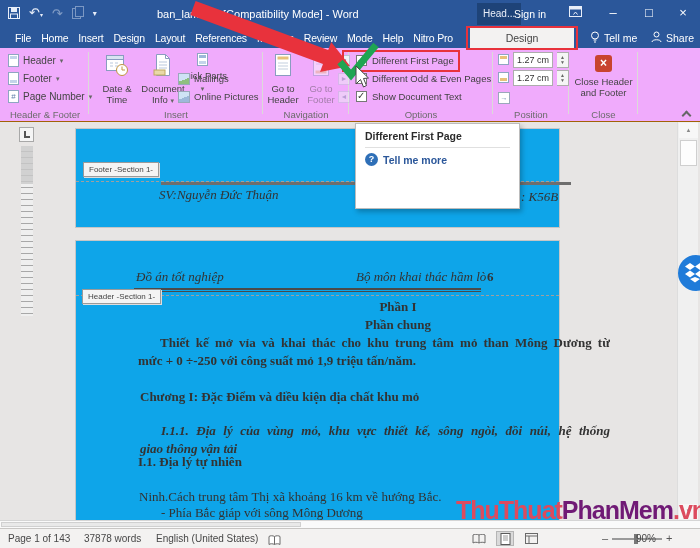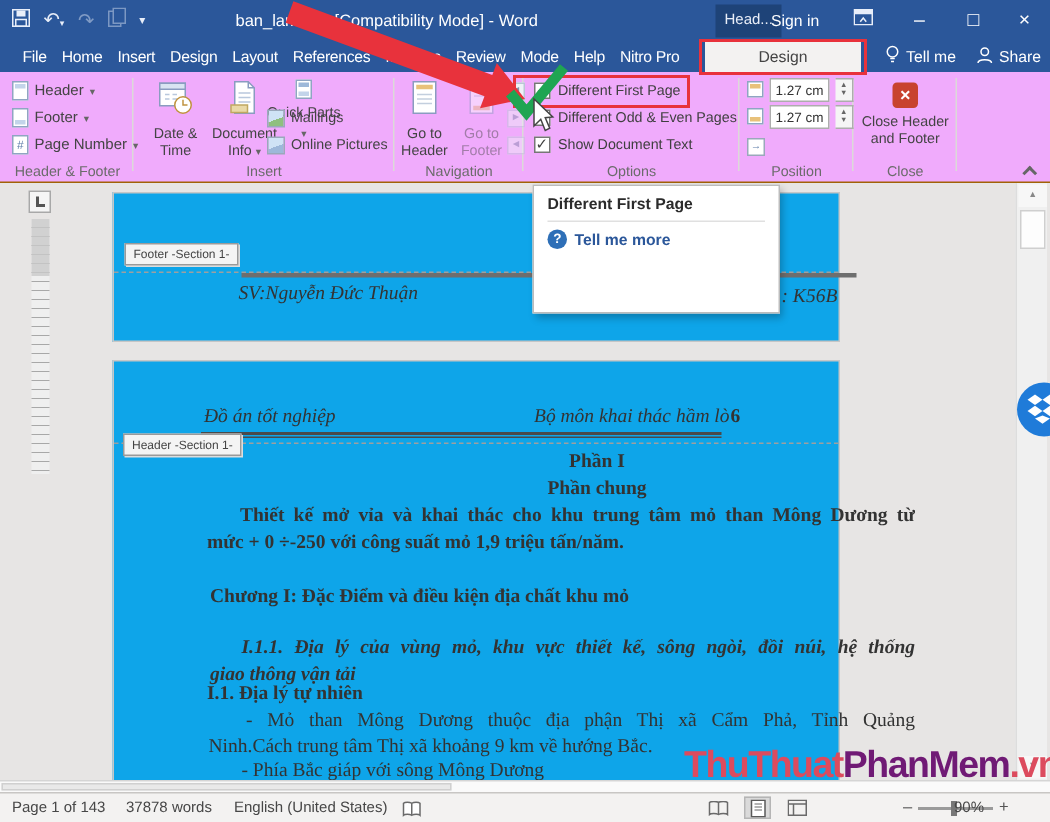--- a/index.html
+++ b/index.html
@@ -371,22 +371,21 @@
       <div class="dashline" style="top:54px;"></div>
       <div class="sec-tag" style="left:6px; top:48px;">Header -Section 1-</div>
       <div class="dline bd" style="left:62px; top:58px; width:470px; padding-left:50px; text-align:center;">Phần I</div>
       <div class="dline bd" style="left:62px; top:76px; width:470px; padding-left:50px; text-align:center;">Phần chung</div>
       <div class="dline bd just" style="left:62px; top:94px; width:472px; text-indent:22px;">Thiết kế mở vỉa và khai thác cho khu trung tâm mỏ than Mông Dương từ</div>
       <div class="dline bd" style="left:62px; top:112px;">mức + 0 ÷-250 với công suất mỏ 1,9 triệu tấn/năm.</div>
       <div class="dline bd" style="left:64px; top:148px;">Chương I: Đặc Điểm và điều kiện địa chất khu mỏ</div>
       <div class="dline bd" style="left:62px; top:165px;margin-top:48px;">I.1. Địa lý tự  nhiên</div>
       <div class="dline bd it just" style="left:62px; top:182px; width:472px; text-indent:23px;">I.1.1. Địa lý của vùng mỏ, khu vực thiết kế, sông ngòi, đồi núi, hệ thống</div>
       <div class="dline bd it" style="left:64px; top:200px;">giao thông vận tải</div>
-      <div class="dline just" style="left:62px; top:231px; width:472px; text-indent:26px;">- Mỏ than Mông Dương thuộc địa phận Thị xã Cẩm Phả, Tỉnh Quảng</div>
-      <div class="dline" style="left:63px; top:248px;">Ninh.Cách trung tâm Thị xã khoảng 9 km về hướng Bắc.</div>
+      <div class="dline" style="left:63px; top:248px;">Ninh.Cách trung tâm Thị xã khoảng 16 km về hướng Bắc.</div>
       <div class="dline" style="left:85px; top:264px;">- Phía Bắc giáp với sông Mông Dương</div>
     </div>
 
     <div class="vscroll">
       <div class="vs-btn vs-up">▲</div>
       <div class="vs-thumb"></div>
       <div class="vs-btn vs-down">▼</div>
     </div>
 
     <div class="badge">

